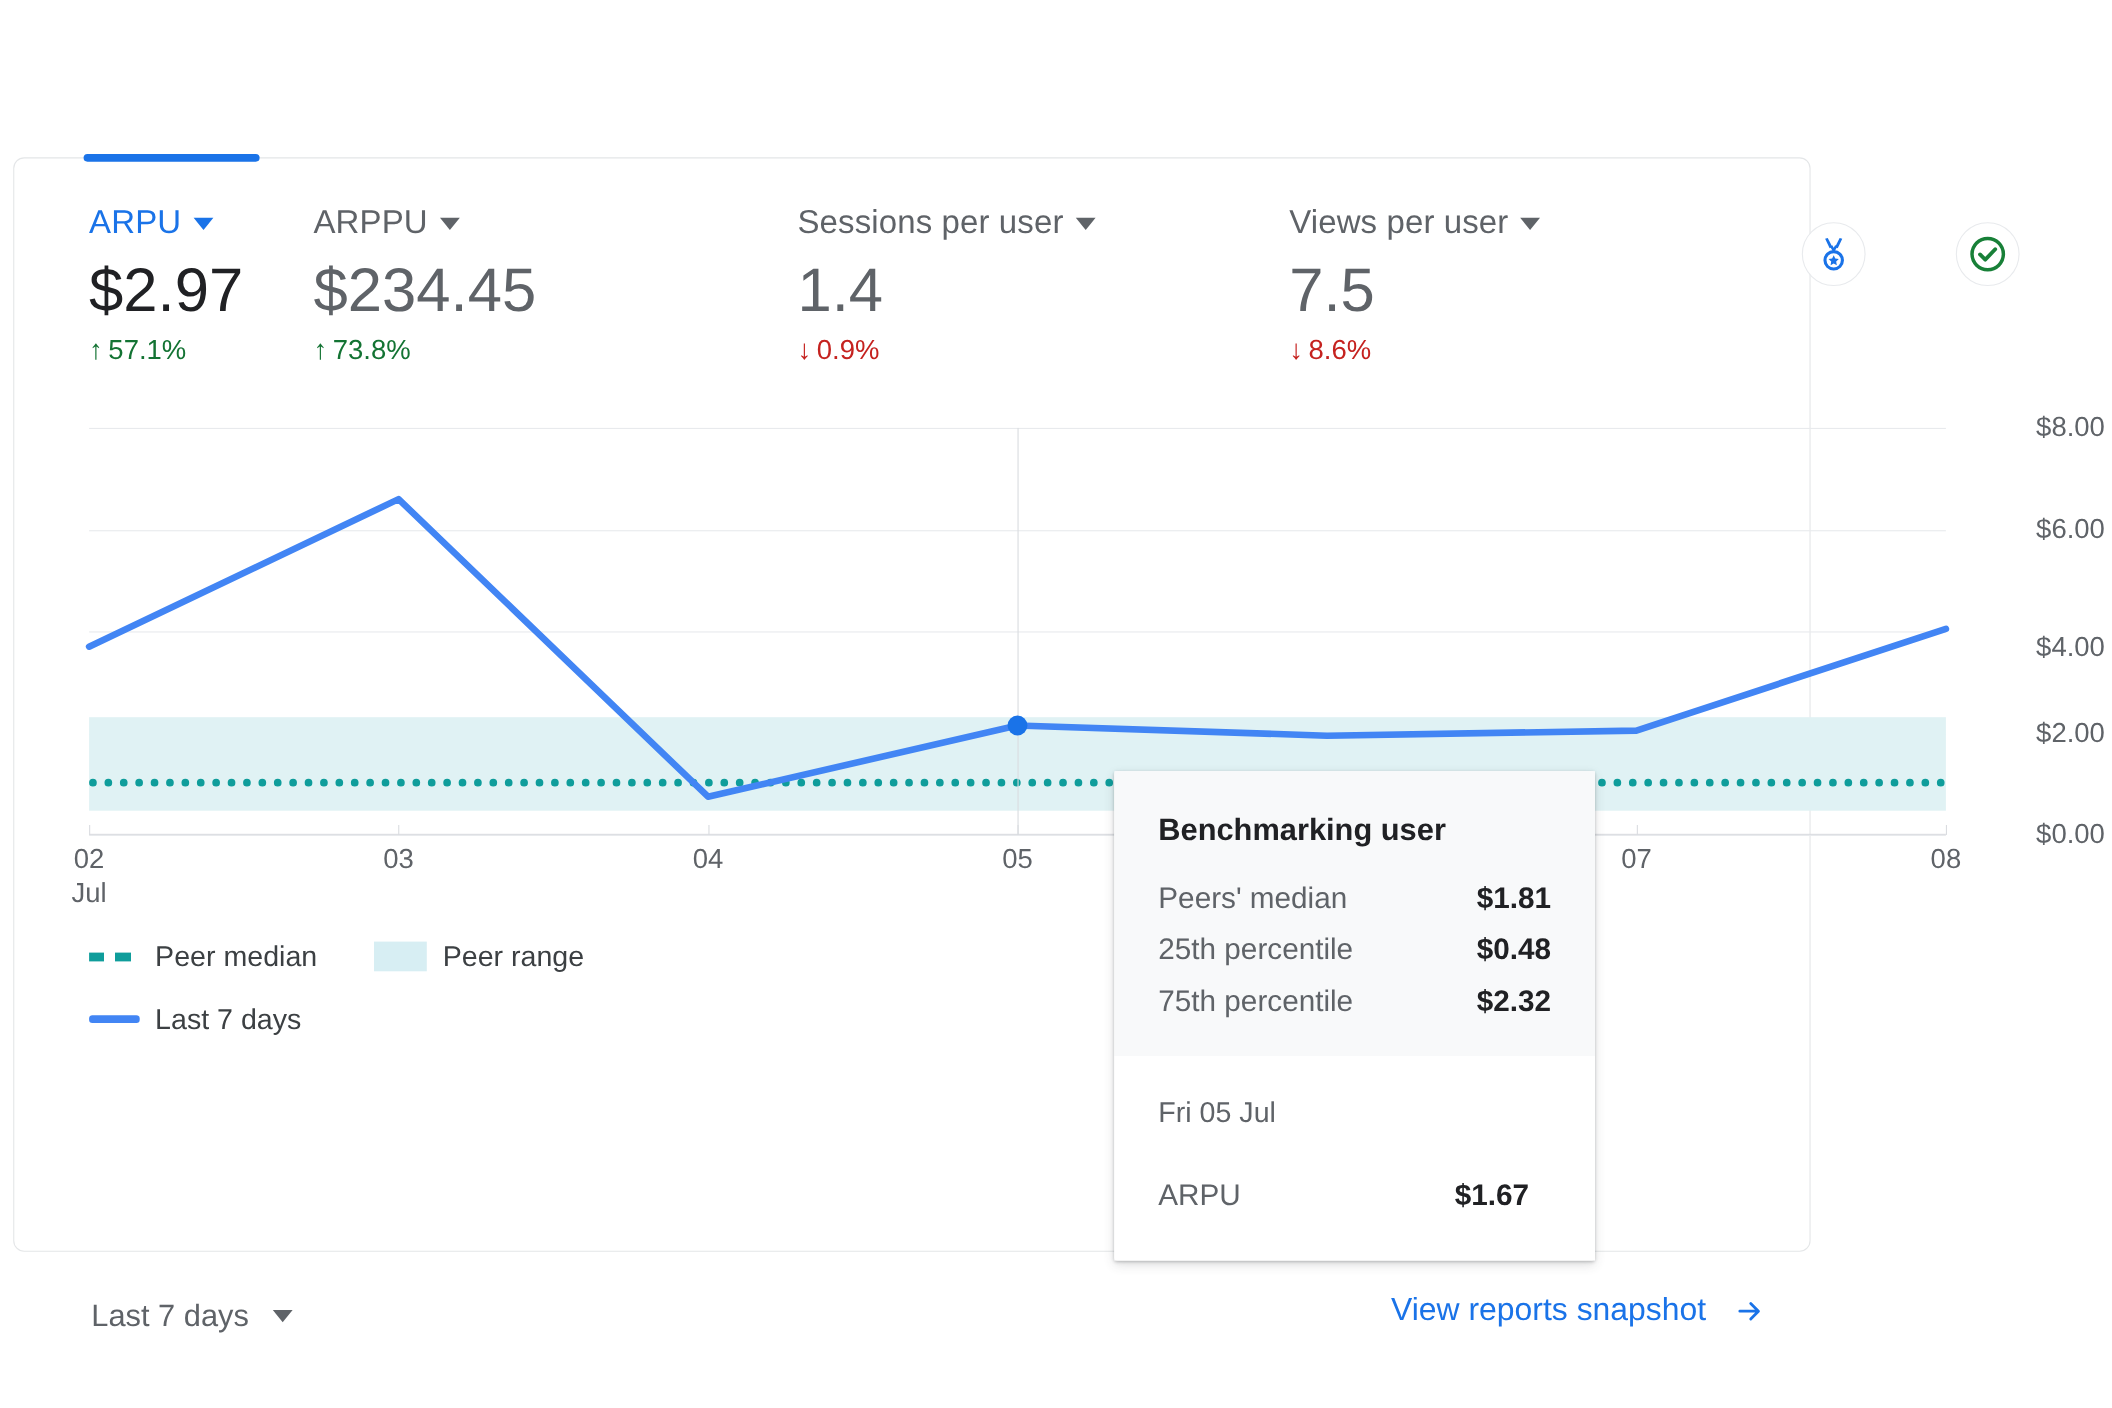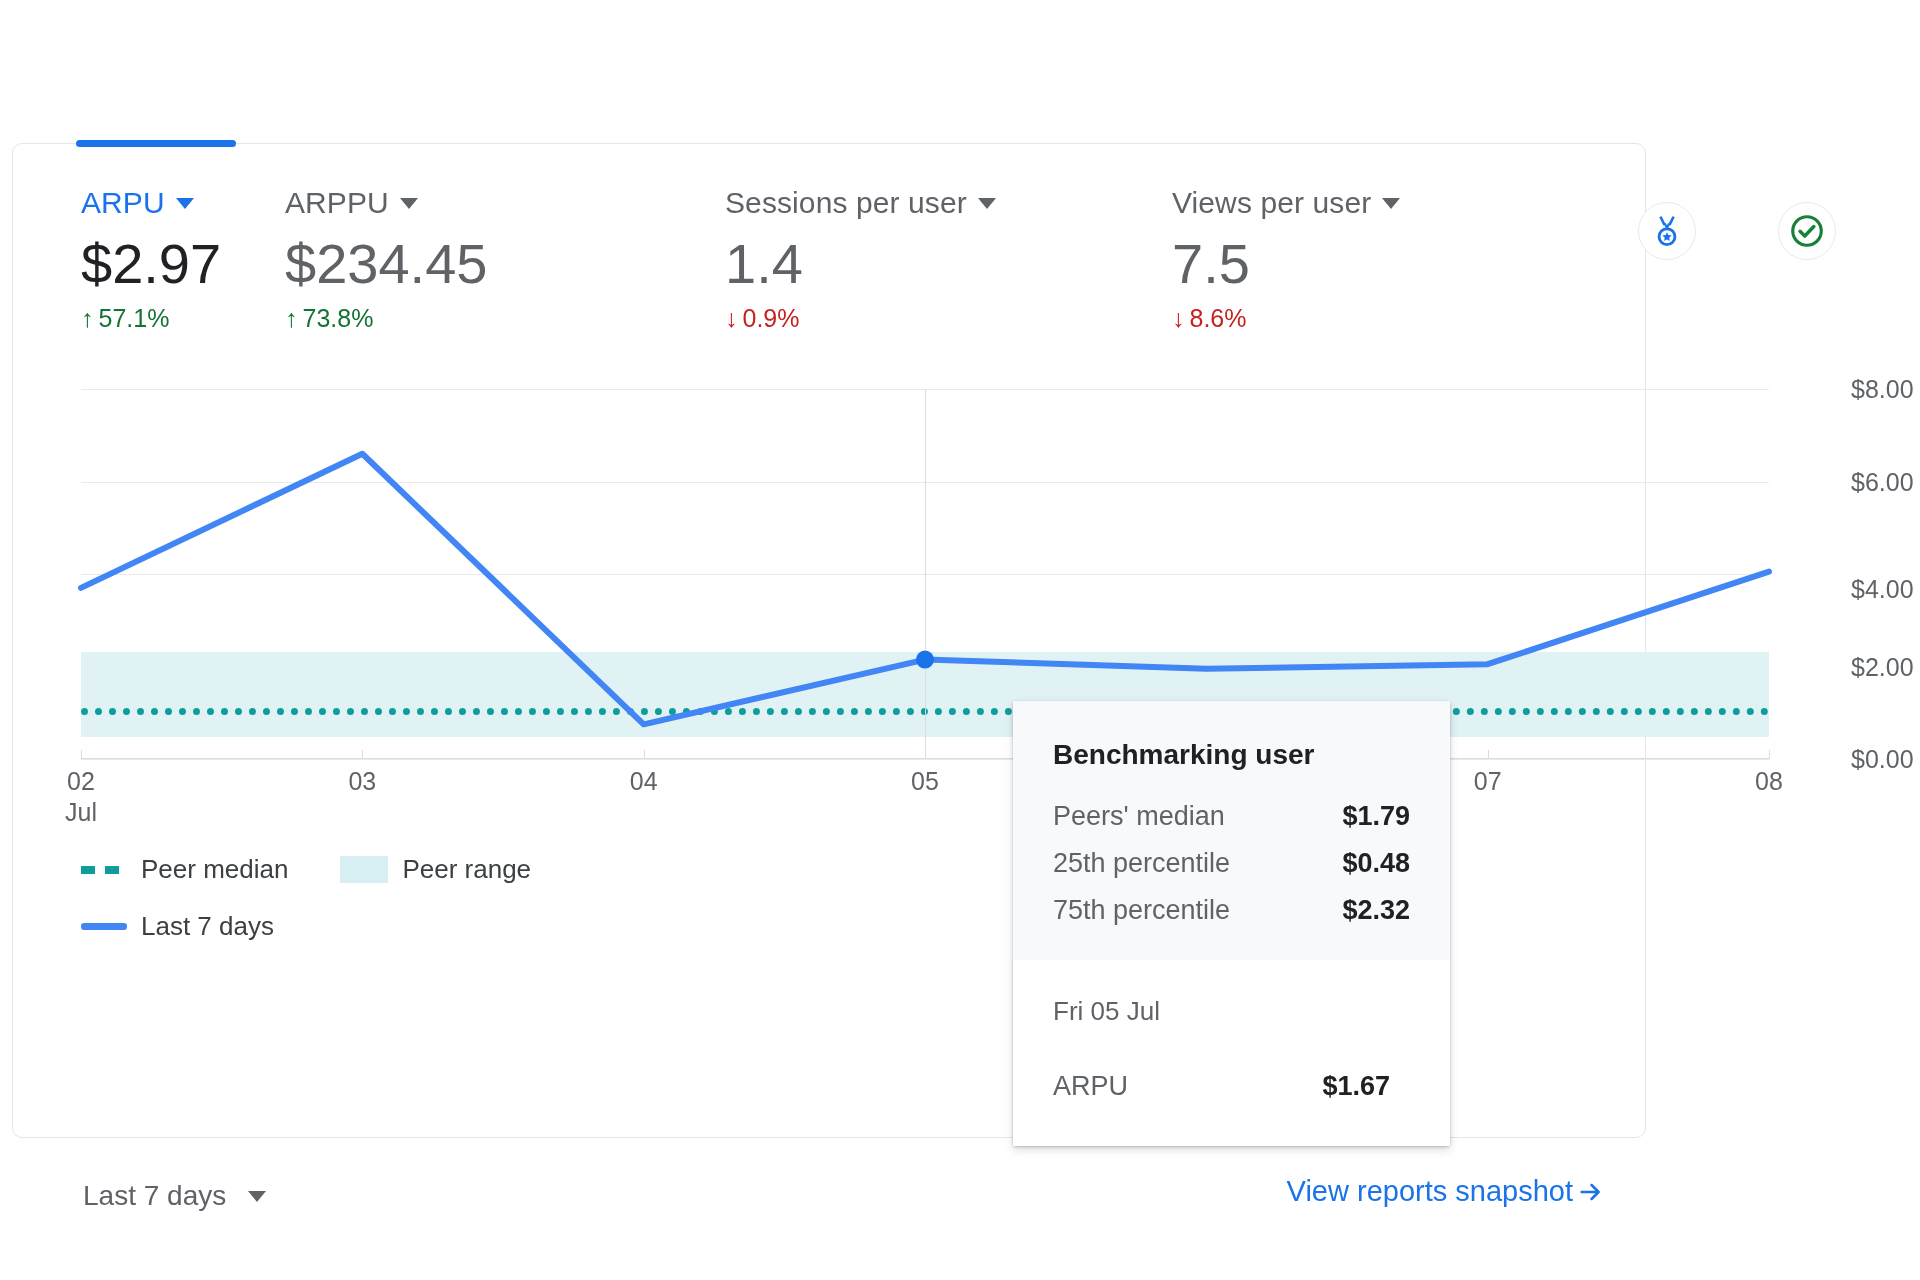--- a/index.html
+++ b/index.html
@@ -229,20 +229,21 @@
     width: 0; height: 0;
     border-left: 9px solid transparent;
     border-right: 9px solid transparent;
     border-top: 11px solid #5f6368;
   }
   .footer-right {
     position: absolute;
     right: 36px; top: 1031px;
     display: flex;
     align-items: center;
+    gap: 22px;
     cursor: pointer;
   }
   .footer-right .ftext {
     font-size: 29px;
     color: #1a73e8;
     white-space: nowrap;
   }
 
   
   .tooltip {
@@ -436,21 +437,21 @@
     <svg width="36" height="28" viewBox="0 0 24 24">
       <path d="M4 12 h14 M12.5 6 l6 6 -6 6" fill="none" stroke="#1a73e8" stroke-width="2.2" stroke-linecap="round" stroke-linejoin="round"></path>
     </svg>
   </div>
 
   <div class="tooltip">
     <div class="tt-top">
       <div class="tt-title">Benchmarking user</div>
       <div class="tt-row">
         <span class="tt-key">Peers' median</span>
-        <span class="tt-val">$1.79</span>
+        <span class="tt-val">$1.81</span>
       </div>
       <div class="tt-row">
         <span class="tt-key">25th percentile</span>
         <span class="tt-val">$0.48</span>
       </div>
       <div class="tt-row">
         <span class="tt-key">75th percentile</span>
         <span class="tt-val">$2.32</span>
       </div>
     </div>

